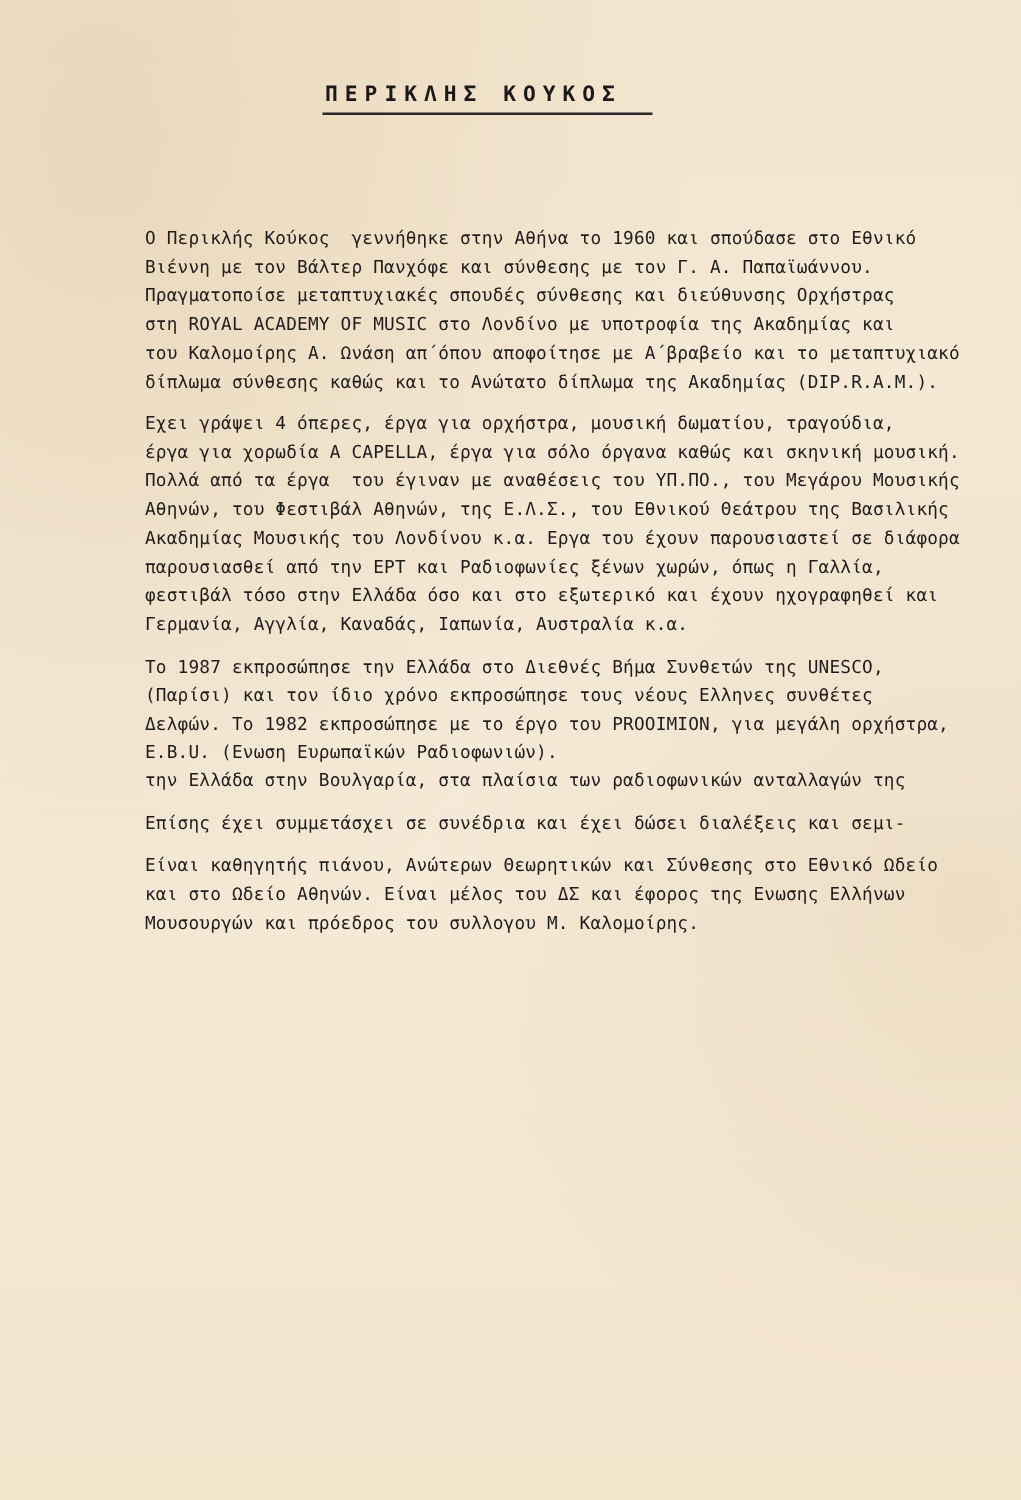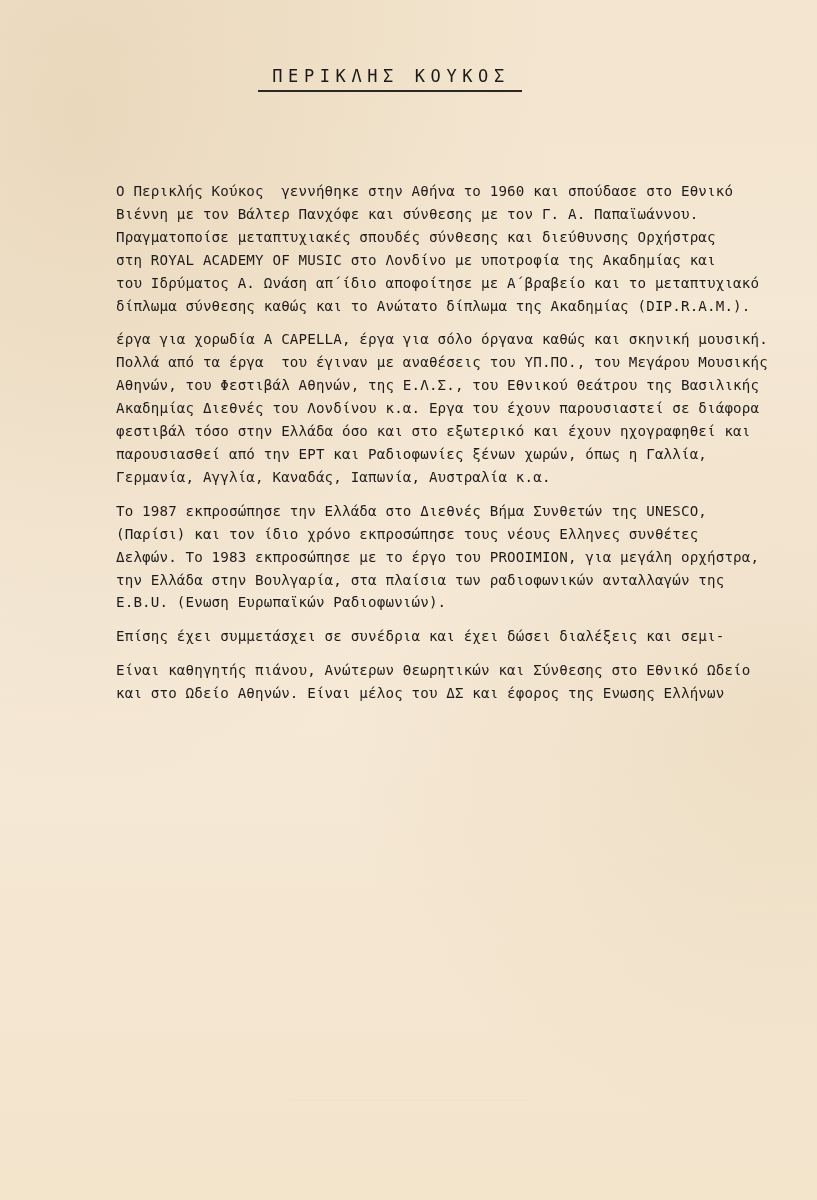--- a/index.html
+++ b/index.html
@@ -22,25 +22,26 @@
       background:
         radial-gradient(ellipse at 10% 10%, rgba(214,190,150,0.35) 0%, rgba(245,233,214,0) 45%),
         radial-gradient(ellipse at 95% 60%, rgba(214,190,150,0.25) 0%, rgba(245,233,214,0) 40%),
         linear-gradient(180deg, #f3e5cf 0%, #f6ead8 50%, #f3e4cc 100%);
     }
     .title {
       position: absolute;
       top: 66px;
       left: 260px;
       width: 262px;
-      text-align: center;
+      text-align: left;
       font-size: 17px;
       letter-spacing: 5.6px;
       color: #1c1a19;
       white-space: nowrap;
+      font-weight: bold;
     }
     .title-underline {
       position: absolute;
       top: 90px;
       left: 258px;
       width: 264px;
       height: 1.5px;
       background: #2a2725;
     }
     .body-text {
@@ -75,42 +76,44 @@
 <div class="page">
   <div class="title">ΠΕΡΙΚΛΗΣ ΚΟΥΚΟΣ</div>
   <div class="title-underline"></div>
 
   <div class="body-text">
     <p class="para">
       <span class="line">Ο Περικλής Κούκος  γεννήθηκε στην Αθήνα το 1960 και σπούδασε στο Εθνικό</span>
       <span class="line">Βιέννη με τον Βάλτερ Πανχόφε και σύνθεσης με τον Γ. Α. Παπαϊωάννου.</span>
       <span class="line">Πραγματοποίσε μεταπτυχιακές σπουδές σύνθεσης και διεύθυνσης Ορχήστρας</span>
       <span class="line">στη ROYAL ACADEMY OF MUSIC στο Λονδίνο με υποτροφία της Ακαδημίας και</span>
-      <span class="line">του Ιδρύματος Α. Ωνάση απ΄ίδιο αποφοίτησε με Α΄βραβείο και το μεταπτυχιακό</span>
+      <span class="line">του Καλομοίρης Α. Ωνάση απ΄όπου αποφοίτησε με Α΄βραβείο και το μεταπτυχιακό</span>
       <span class="line">δίπλωμα σύνθεσης καθώς και το Ανώτατο δίπλωμα της Ακαδημίας (DIP.R.A.M.).</span>
     </p>
     <p class="para">
+      <span class="line">Εχει γράψει 4 όπερες, έργα για ορχήστρα, μουσική δωματίου, τραγούδια,</span>
       <span class="line">έργα για χορωδία A CAPELLA, έργα για σόλο όργανα καθώς και σκηνική μουσική.</span>
       <span class="line">Πολλά από τα έργα  του έγιναν με αναθέσεις του ΥΠ.ΠΟ., του Μεγάρου Μουσικής</span>
       <span class="line">Αθηνών, του Φεστιβάλ Αθηνών, της Ε.Λ.Σ., του Εθνικού Θεάτρου της Βασιλικής</span>
-      <span class="line">Ακαδημίας Διεθνές του Λονδίνου κ.α. Εργα του έχουν παρουσιαστεί σε διάφορα</span>
+      <span class="line">Ακαδημίας Μουσικής του Λονδίνου κ.α. Εργα του έχουν παρουσιαστεί σε διάφορα</span>
+      <span class="line">παρουσιασθεί από την ΕΡΤ και Ραδιοφωνίες ξένων χωρών, όπως η Γαλλία,</span>
       <span class="line">φεστιβάλ τόσο στην Ελλάδα όσο και στο εξωτερικό και έχουν ηχογραφηθεί και</span>
-      <span class="line">παρουσιασθεί από την ΕΡΤ και Ραδιοφωνίες ξένων χωρών, όπως η Γαλλία,</span>
       <span class="line">Γερμανία, Αγγλία, Καναδάς, Ιαπωνία, Αυστραλία κ.α.</span>
     </p>
     <p class="para">
       <span class="line">Το 1987 εκπροσώπησε την Ελλάδα στο Διεθνές Βήμα Συνθετών της UNESCO,</span>
       <span class="line">(Παρίσι) και τον ίδιο χρόνο εκπροσώπησε τους νέους Ελληνες συνθέτες</span>
-      <span class="line">Δελφών. Το 1983 εκπροσώπησε με το έργο του PROOIMION, για μεγάλη ορχήστρα,</span>
+      <span class="line">Δελφών. Το 1982 εκπροσώπησε με το έργο του PROOIMION, για μεγάλη ορχήστρα,</span>
+      <span class="line">E.B.U. (Ενωση Ευρωπαϊκών Ραδιοφωνιών).</span>
       <span class="line">την Ελλάδα στην Βουλγαρία, στα πλαίσια των ραδιοφωνικών ανταλλαγών της</span>
-      <span class="line">E.B.U. (Ενωση Ευρωπαϊκών Ραδιοφωνιών).</span>
     </p>
     <p class="para">
       <span class="line">Επίσης έχει συμμετάσχει σε συνέδρια και έχει δώσει διαλέξεις και σεμι-</span>
     </p>
     <p class="para">
       <span class="line">Είναι καθηγητής πιάνου, Ανώτερων Θεωρητικών και Σύνθεσης στο Εθνικό Ωδείο</span>
       <span class="line">και στο Ωδείο Αθηνών. Είναι μέλος του ΔΣ και έφορος της Ενωσης Ελλήνων</span>
+      <span class="line">Μουσουργών και πρόεδρος του συλλογου Μ. Καλομοίρης.</span>
     </p>
   </div>
 
   <div class="ghost"></div>
 </div>
 
 </body></html>

